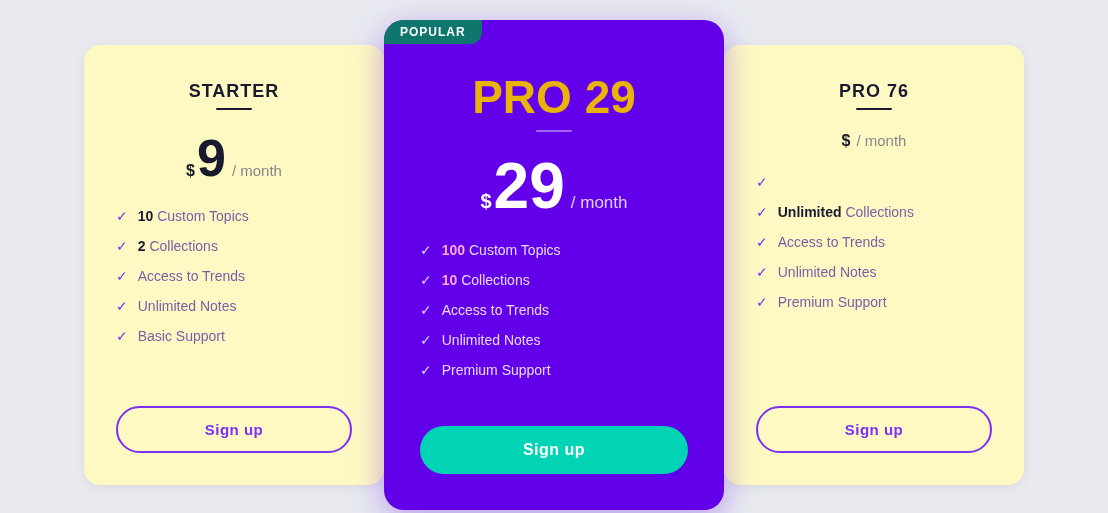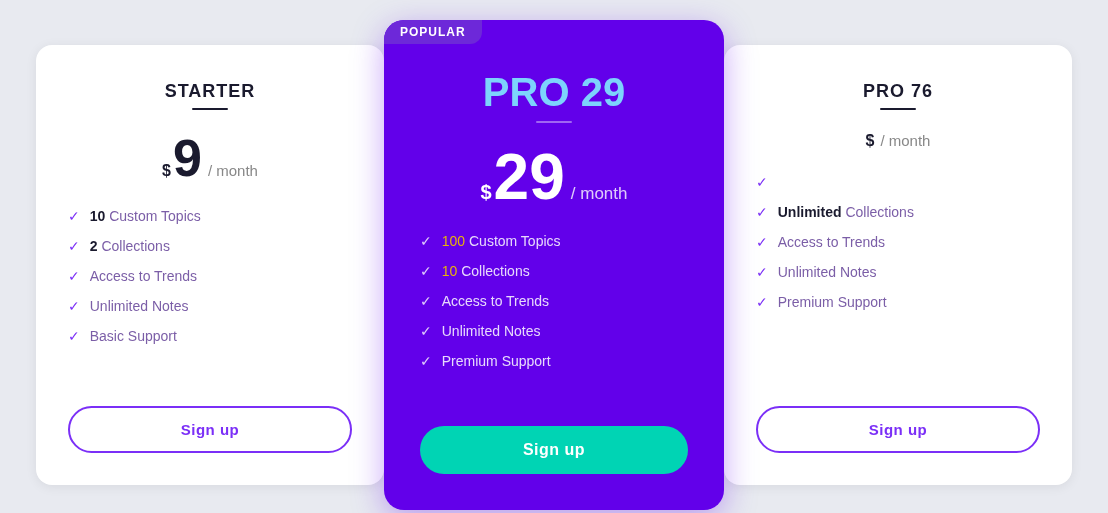--- a/index.html
+++ b/index.html
@@ -15,24 +15,24 @@
 
     .pricing-wrapper {
       display: flex;
       align-items: center;
       gap: 0;
       padding: 20px 30px;
     }
 
     
     .card {
-      background: #ffffff;
+      background: #fef9c3;
       border-radius: 16px;
       padding: 36px 32px 32px 32px;
-      width: 348px;
+      width: 300px;
       min-height: 440px;
       display: flex;
       flex-direction: column;
       align-items: center;
       box-shadow: 0 2px 12px rgba(0,0,0,0.07);
       position: relative;
     }
 
     .card-starter, .card-pro99 {
       z-index: 1;
@@ -46,43 +46,43 @@
       min-height: 490px;
       z-index: 2;
       box-shadow: 0 8px 32px rgba(98,0,234,0.35);
       position: relative;
     }
 
     .popular-badge {
       position: absolute;
       top: 0;
       left: 0;
-      background: #6d28d9;
+      background: #0f766e;
       color: #fff;
       font-size: 12px;
       font-weight: 700;
       letter-spacing: 1px;
       padding: 5px 16px;
       border-radius: 20px 0 12px 0;
       text-transform: uppercase;
     }
 
     .plan-title {
       font-size: 18px;
       font-weight: 800;
       letter-spacing: 1px;
       color: #1a1a2e;
       text-align: center;
       margin-bottom: 6px;
     }
 
     .plan-title-pro {
-      font-size: 40px;
+      font-size: 46px;
       font-weight: 900;
-      color: #7dd3fc;
+      color: #eab308;
       text-align: center;
       margin-bottom: 6px;
     }
 
     .title-divider {
       width: 36px;
       height: 2px;
       background: #1a1a2e;
       margin: 0 auto 22px auto;
       border-radius: 2px;
@@ -171,22 +171,22 @@
     .features-list-pro li .check {
       color: rgba(255,255,255,0.8);
     }
 
     .feature-bold {
       font-weight: 700;
       color: #1a1a2e;
     }
 
     .feature-bold-pro {
-      font-weight: 400;
-      color: #eab308;
+      font-weight: 700;
+      color: #f9a8d4;
     }
 
     .feature-regular {
       color: #7b5ea7;
     }
 
     .feature-regular-pro {
       color: rgba(255,255,255,0.85);
     }
 

